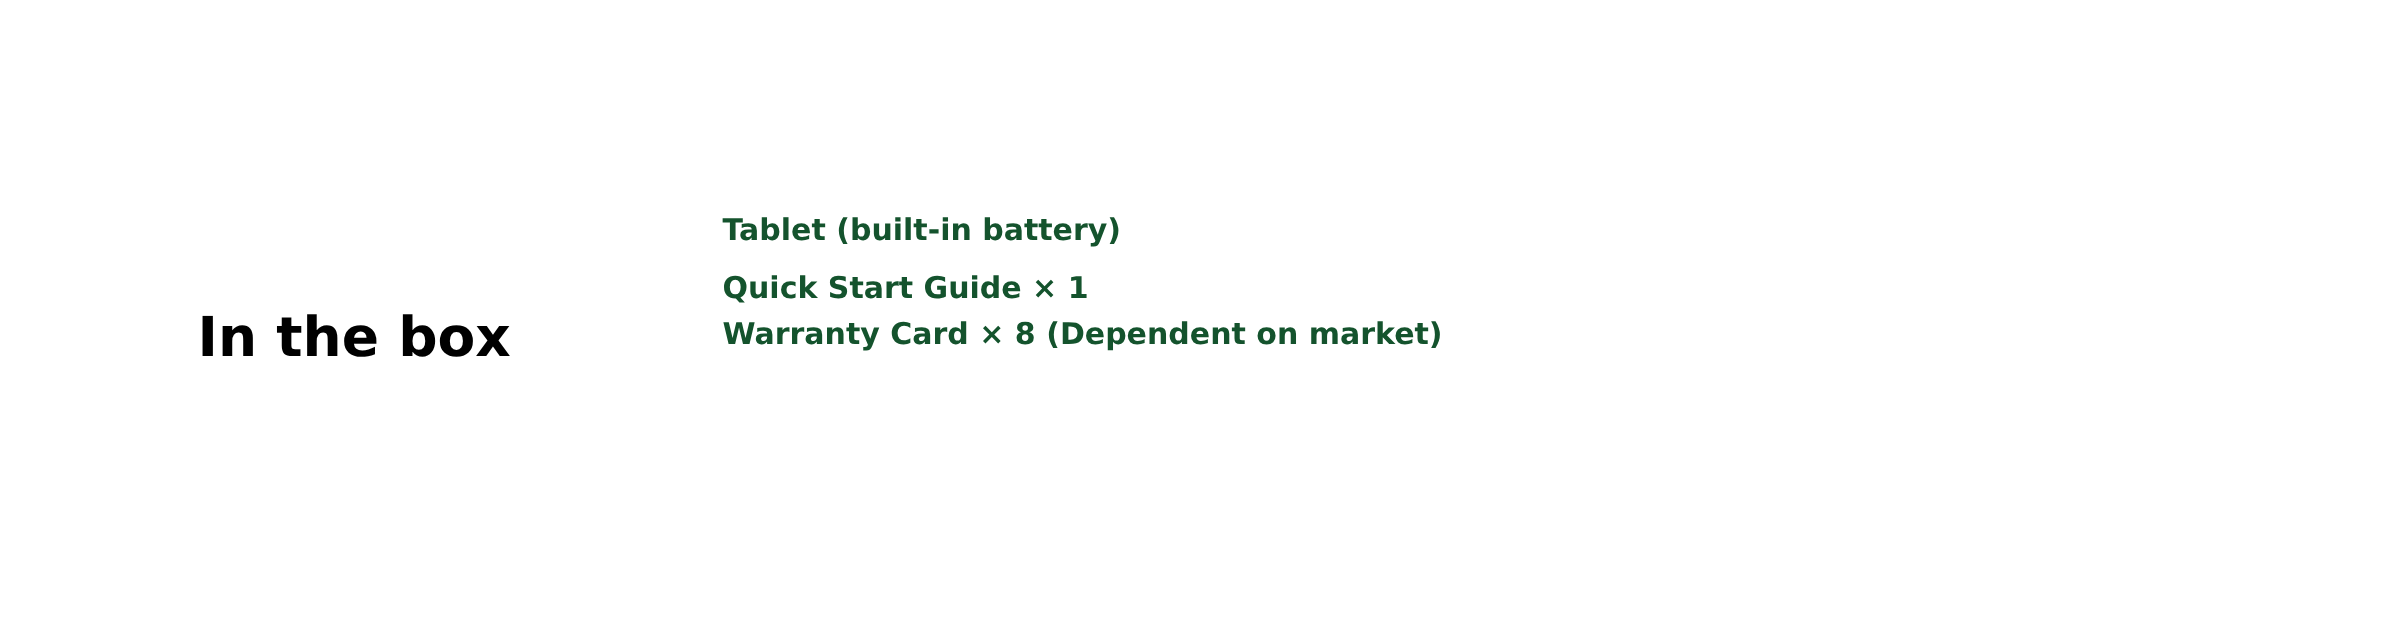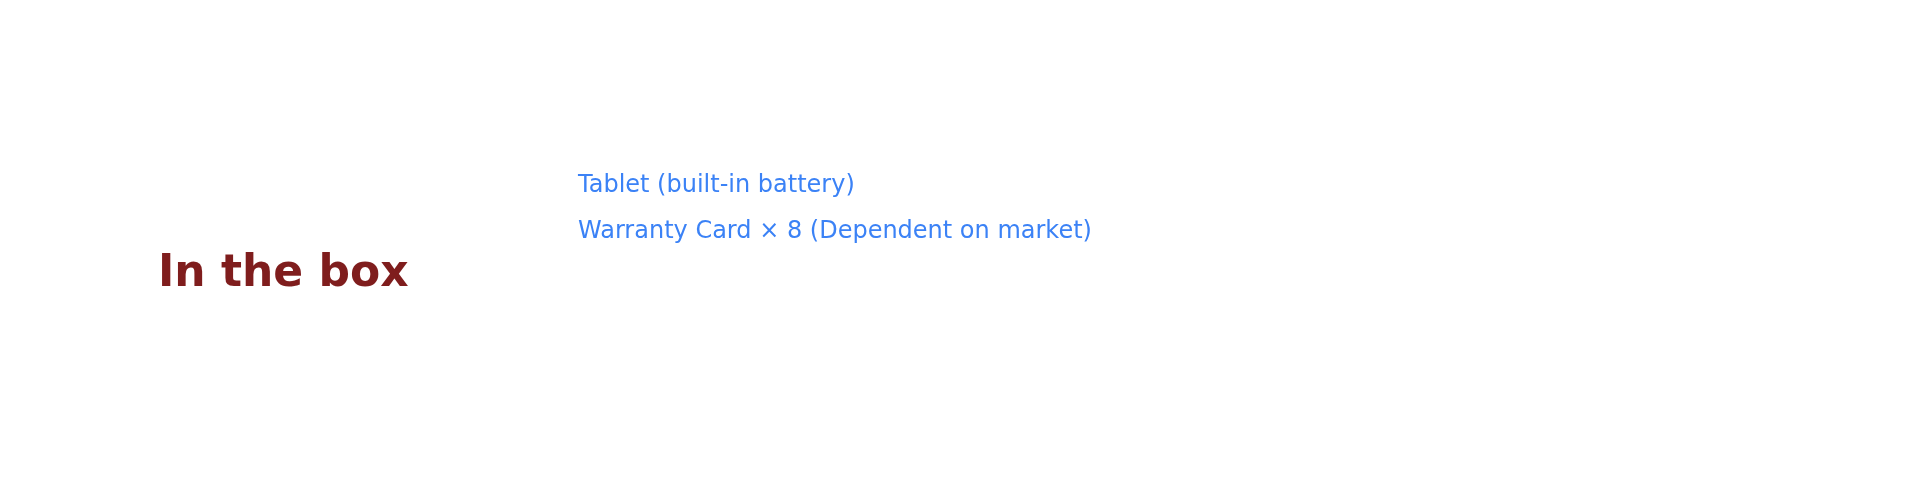--- a/index.html
+++ b/index.html
@@ -17,45 +17,46 @@
     font-family: "DejaVu Sans", "Liberation Sans", sans-serif;
   }
   .spec-heading {
     position: absolute;
     left: 158px;
     top: 245px;
     margin: 0;
     font-size: 44px;
     line-height: 52px;
     font-weight: bold;
-    color: #7f1d1d;
+    color: #000000;
     white-space: nowrap;
   }
   .spec-list {
     position: absolute;
     left: 578px;
     top: 166px;
     margin: 0;
     padding: 0;
     list-style: none;
     font-size: 24px;
     line-height: 37px;
-    font-weight: normal;
-    color: #3b82f6;
+    font-weight: bold;
+    color: #14532d;
   }
   .spec-list li {
     white-space: nowrap;
   }
   .spec-list li.gap-after {
     margin-bottom: 9px;
   }
 </style>
 </head>
 <body>
 
 <div class="page">
   <h2 class="spec-heading">In the box</h2>
 
   <ul class="spec-list">
     <li class="gap-after">Tablet (built-in battery)</li>
+    <li>Quick Start Guide × 1</li>
     <li>Warranty Card × 8 (Dependent on market)</li>
   </ul>
 </div>
 
 </body></html>

